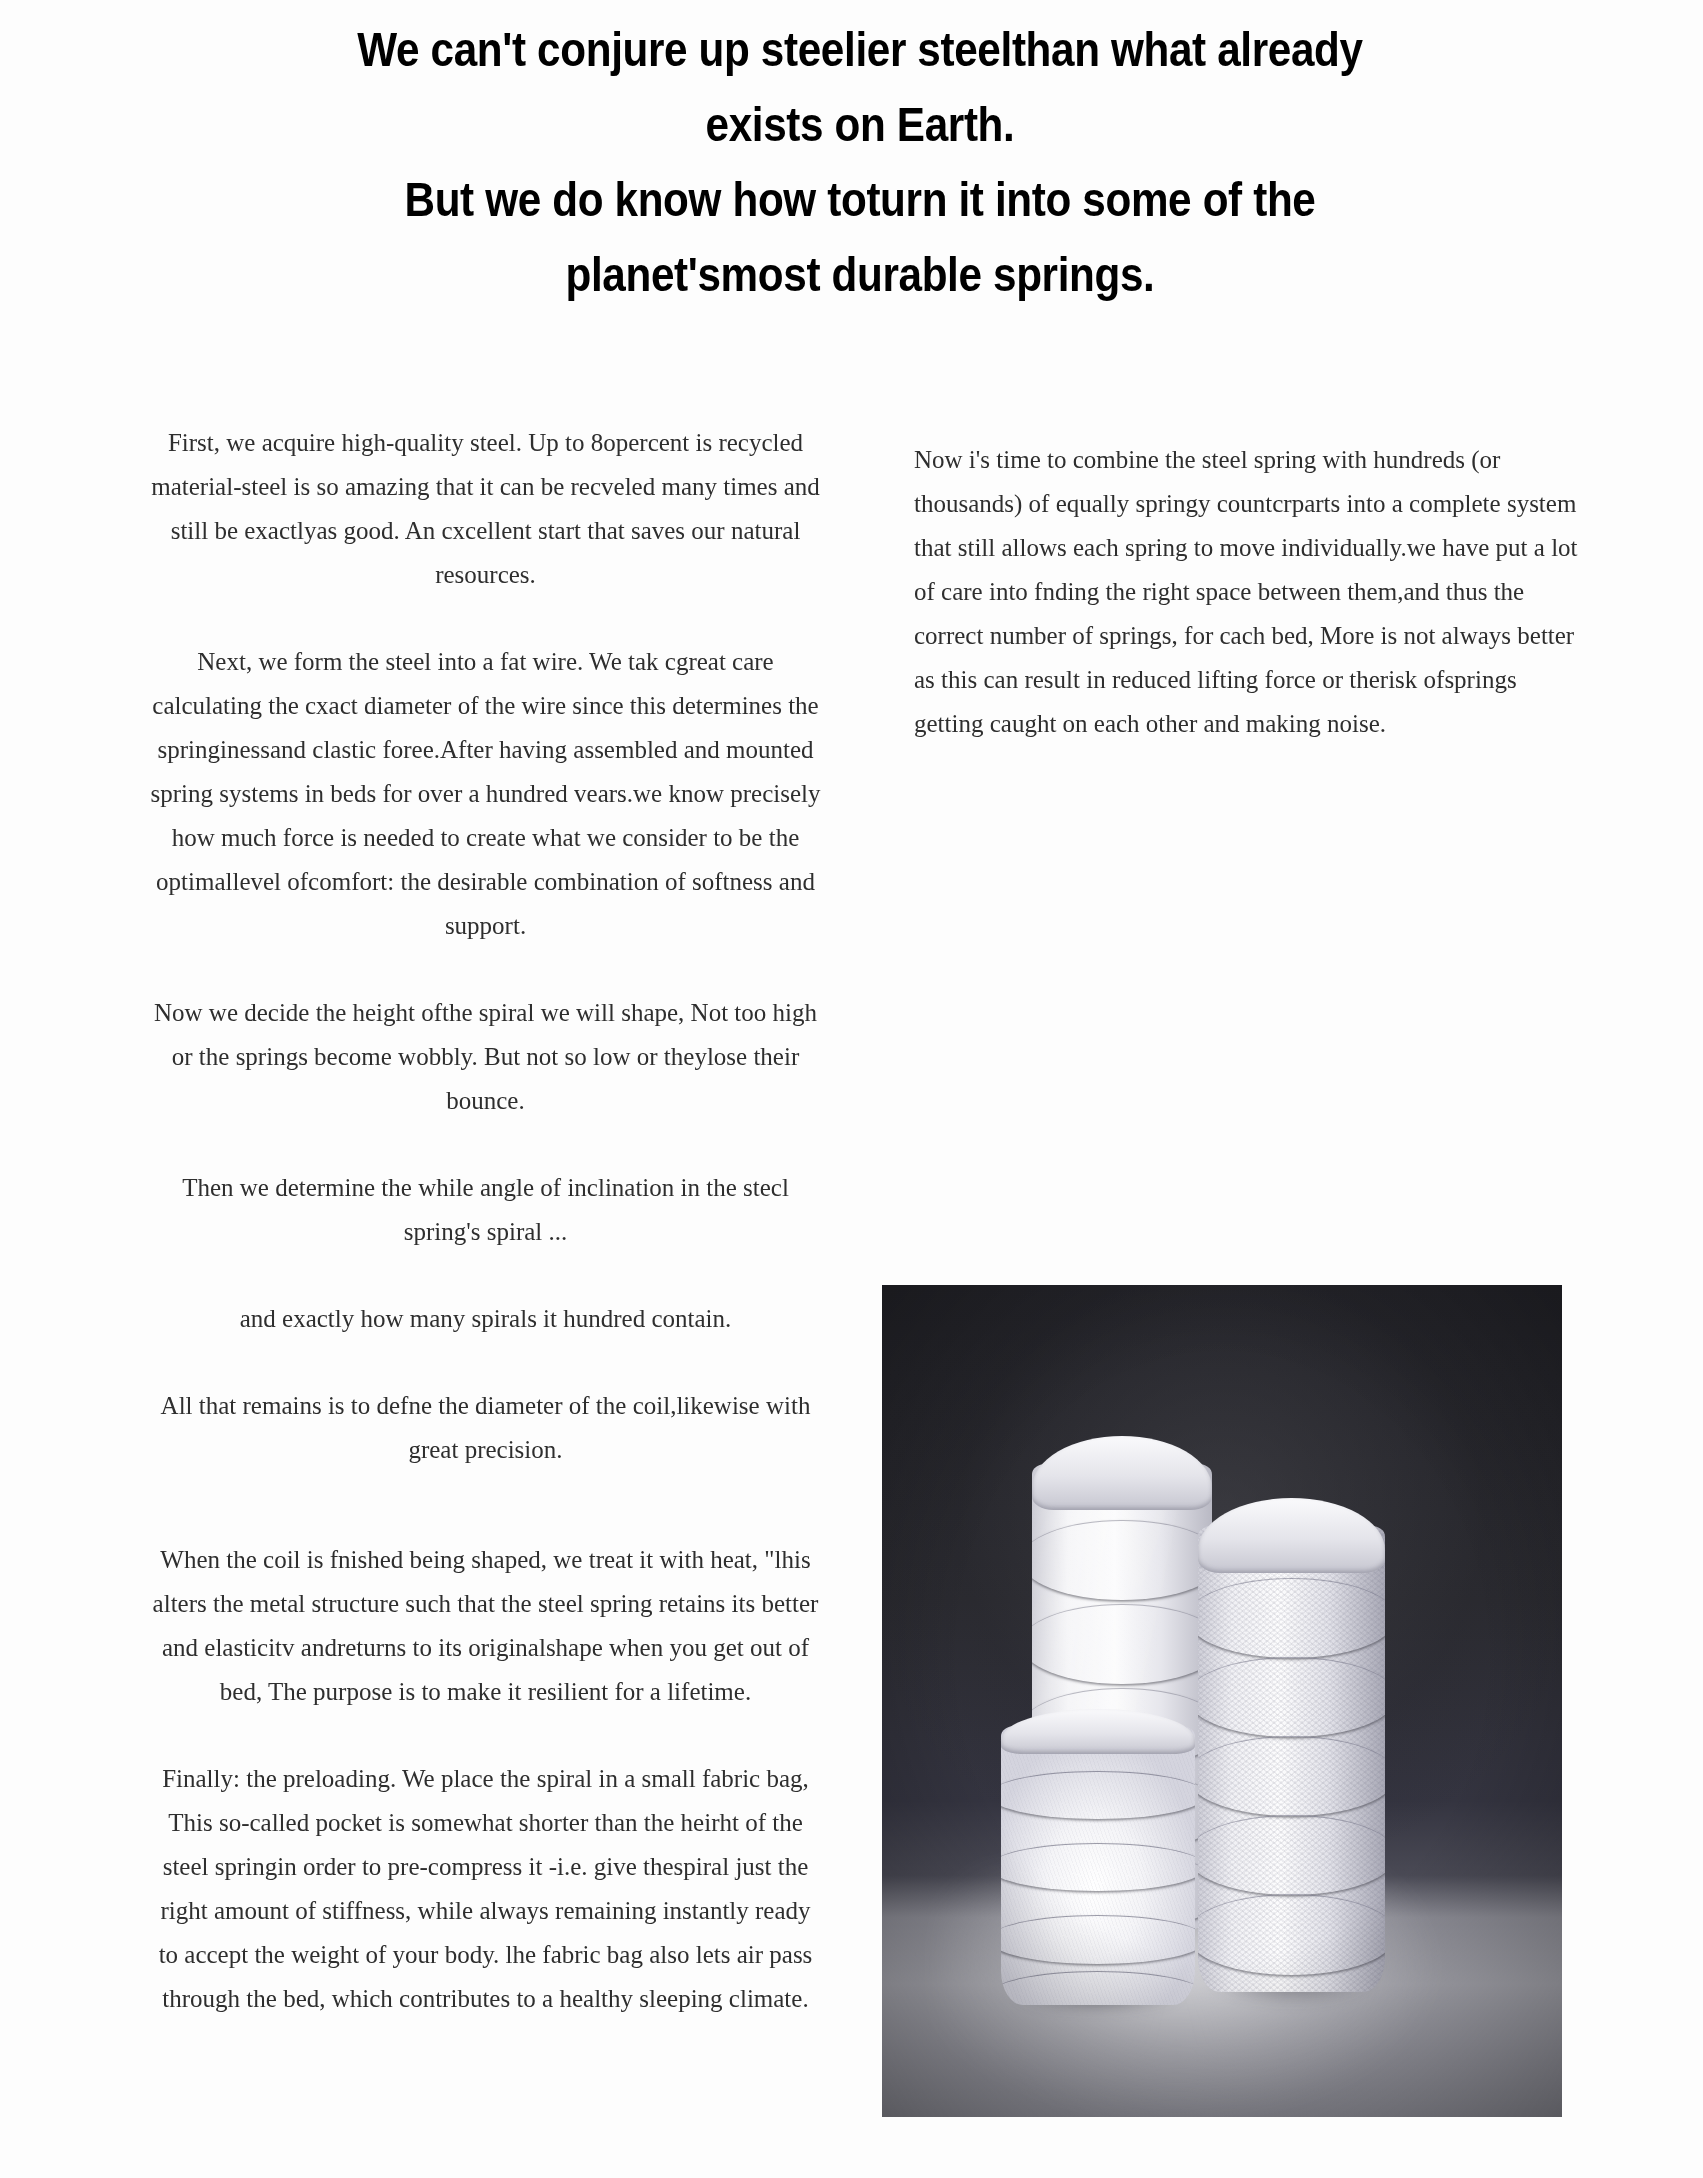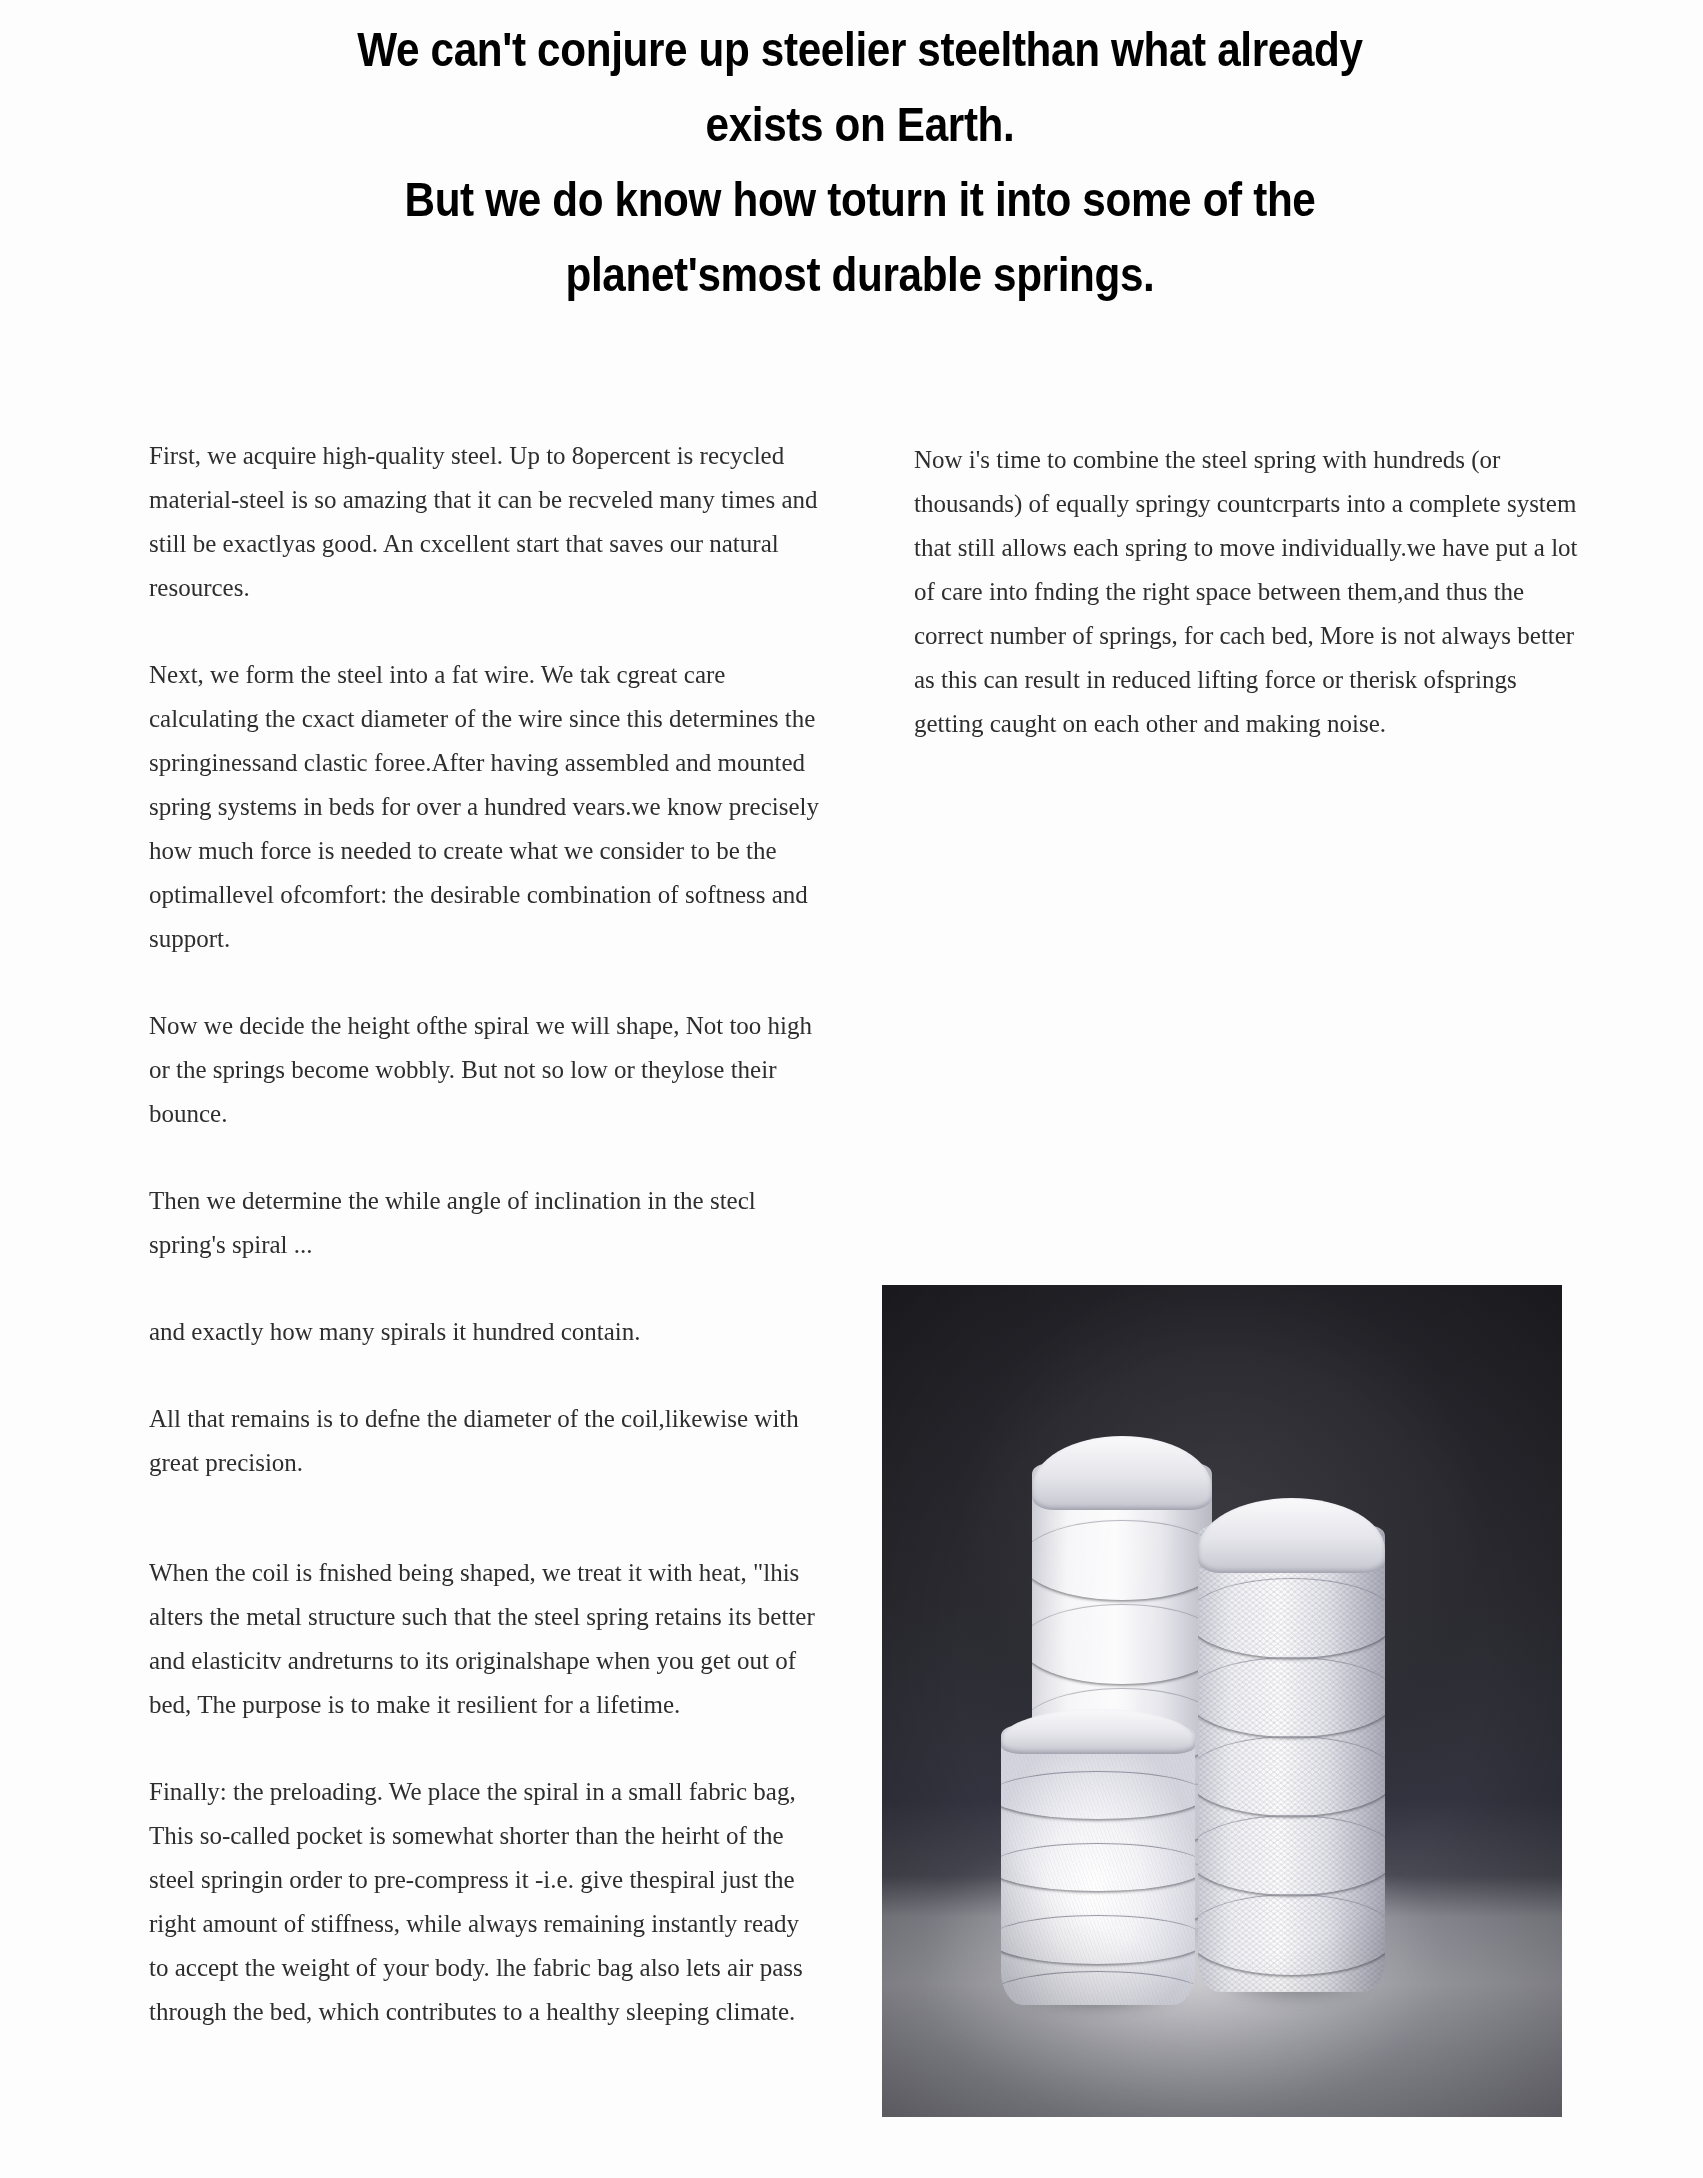--- a/index.html
+++ b/index.html
@@ -34,21 +34,21 @@
   }
   .headline .line { display: block; white-space: pre; }
 
   
   .col {
     position: absolute;
     font-size: 25px;
     line-height: 44px;
     color: #2e2e2e;
   }
-  .col-left  { left: 149px;  top: 434px;  width: 673px; }
+  .col-left  { left: 149px;  top: 421px;  width: 673px; text-align: center; }
   .col-right { left: 914px; top: 438px;  width: 673px; }
 
   .para { margin: 0 0 43px 0; }
   .para:last-child { margin-bottom: 0; }
   .para.gap-lg { margin-bottom: 66px; }
 
   
   .photo-figure {
     position: absolute;
     left: 882px;

